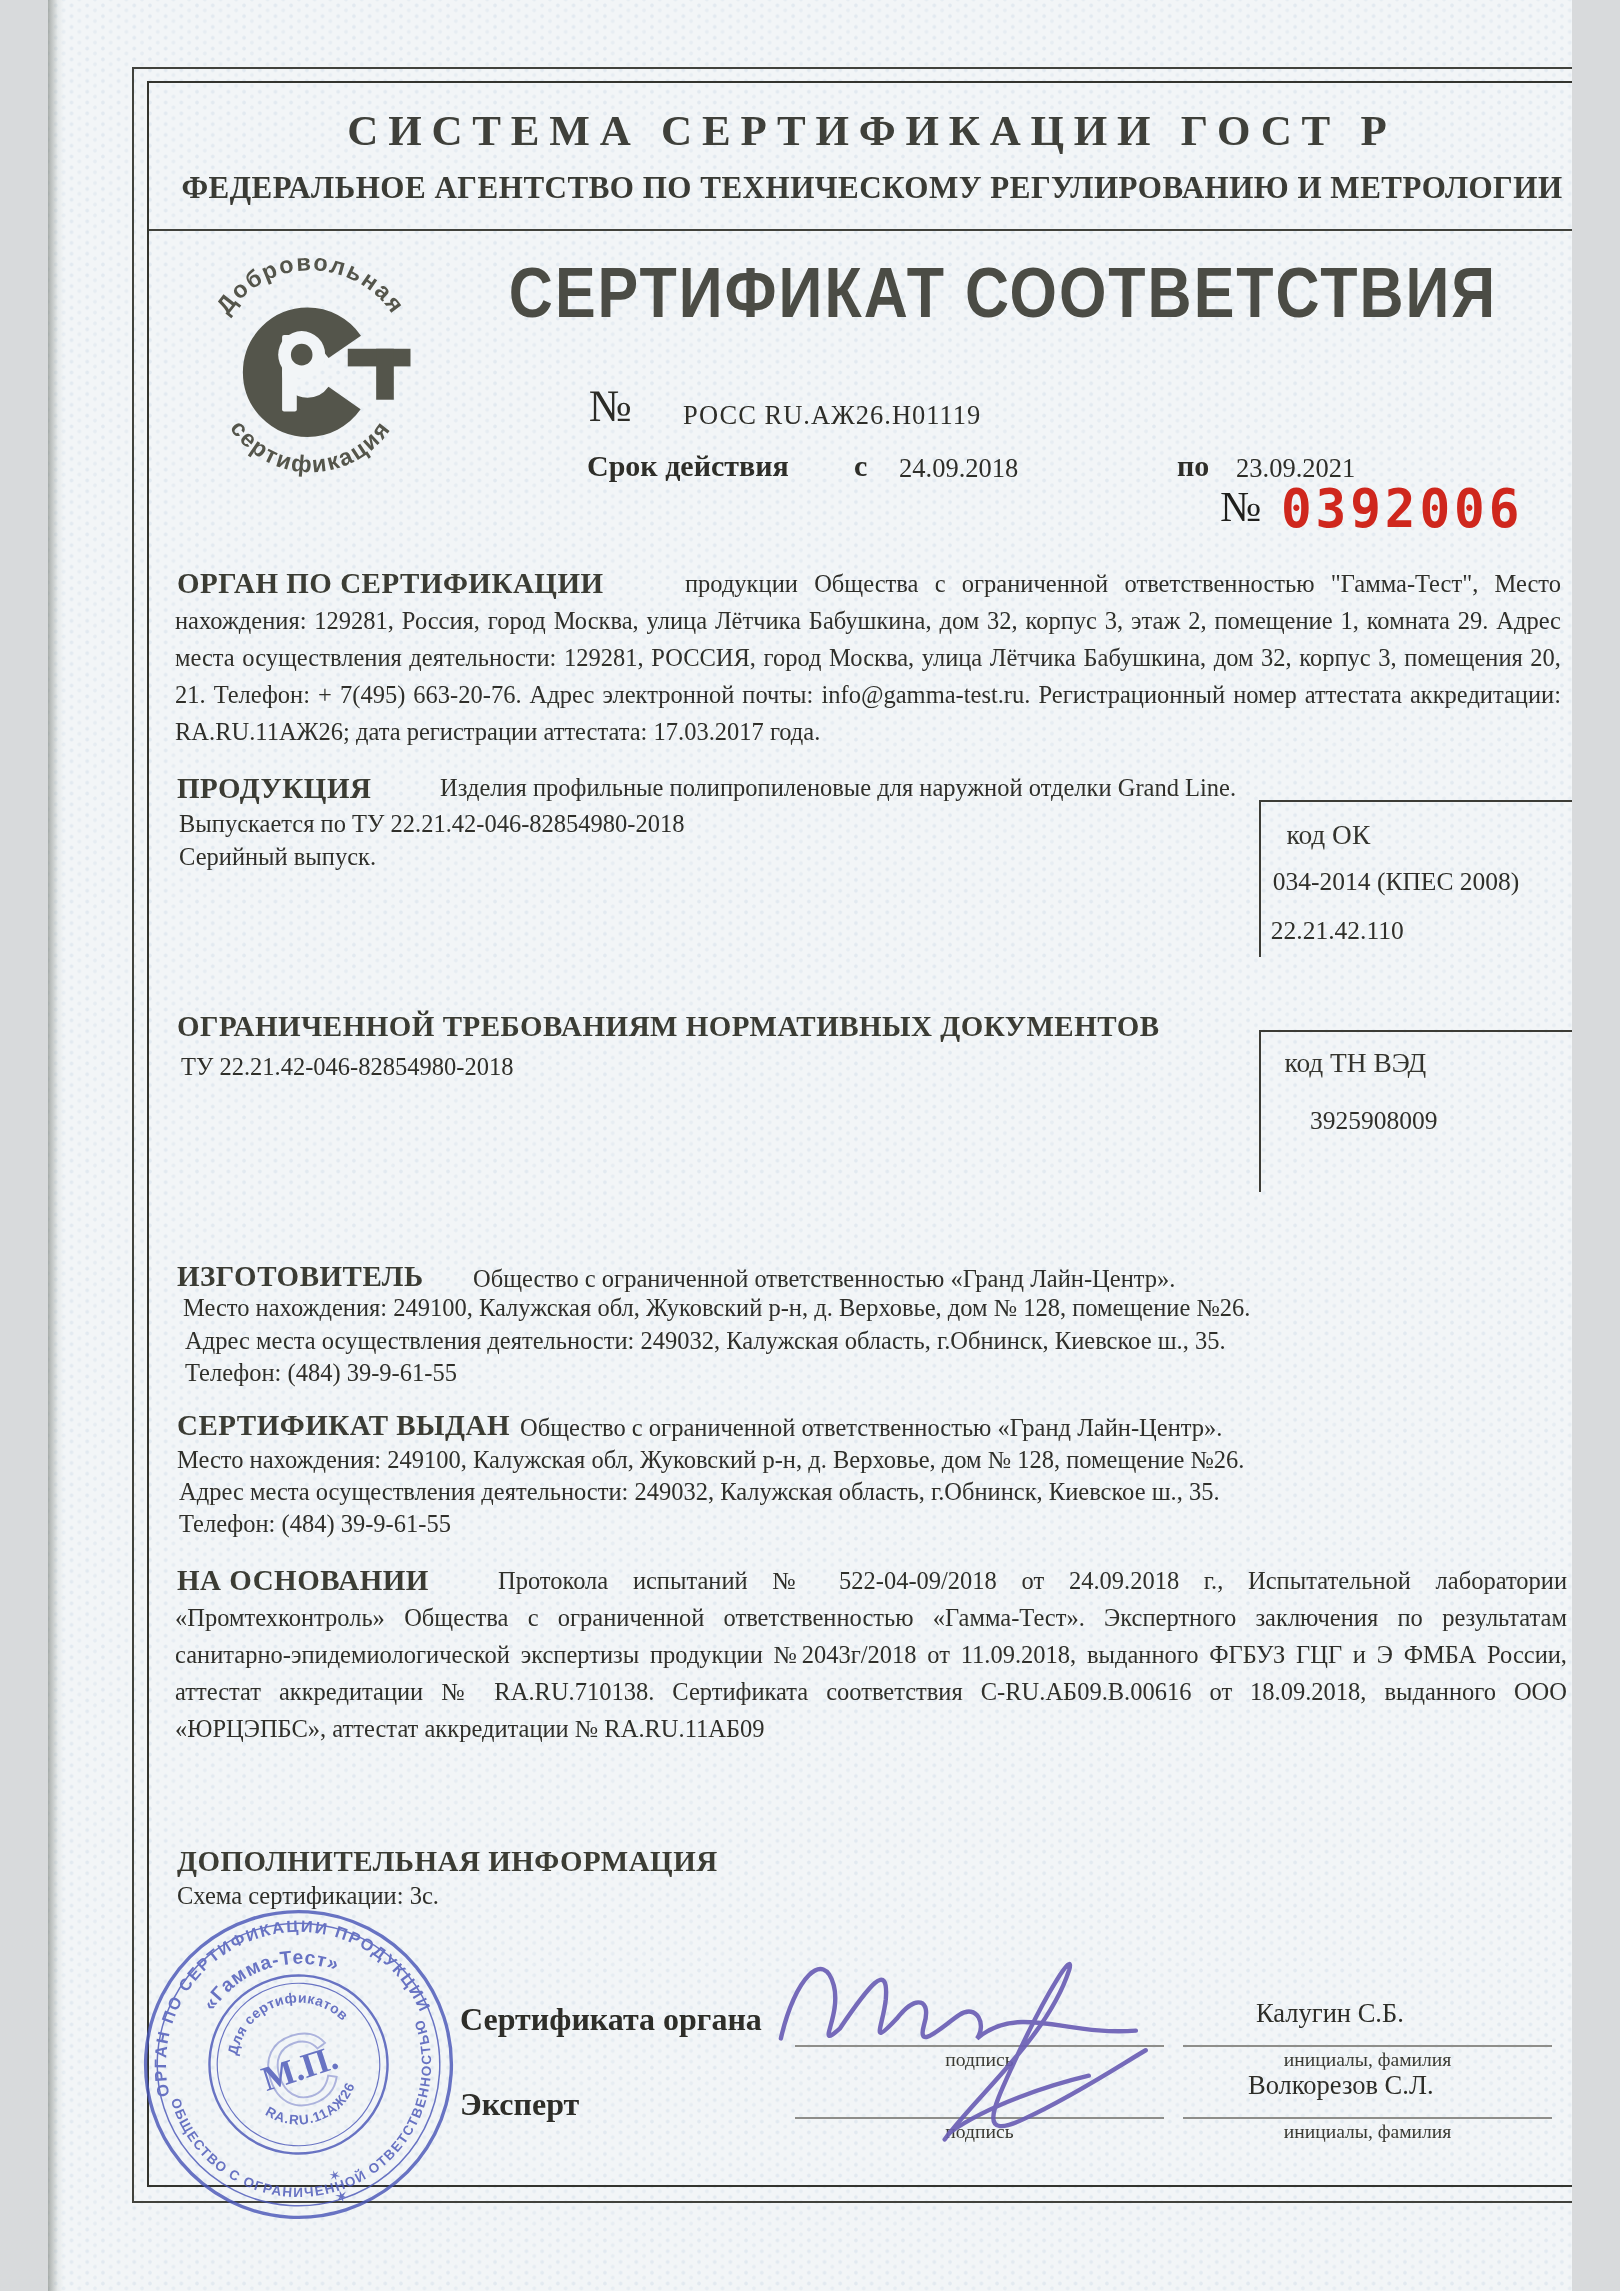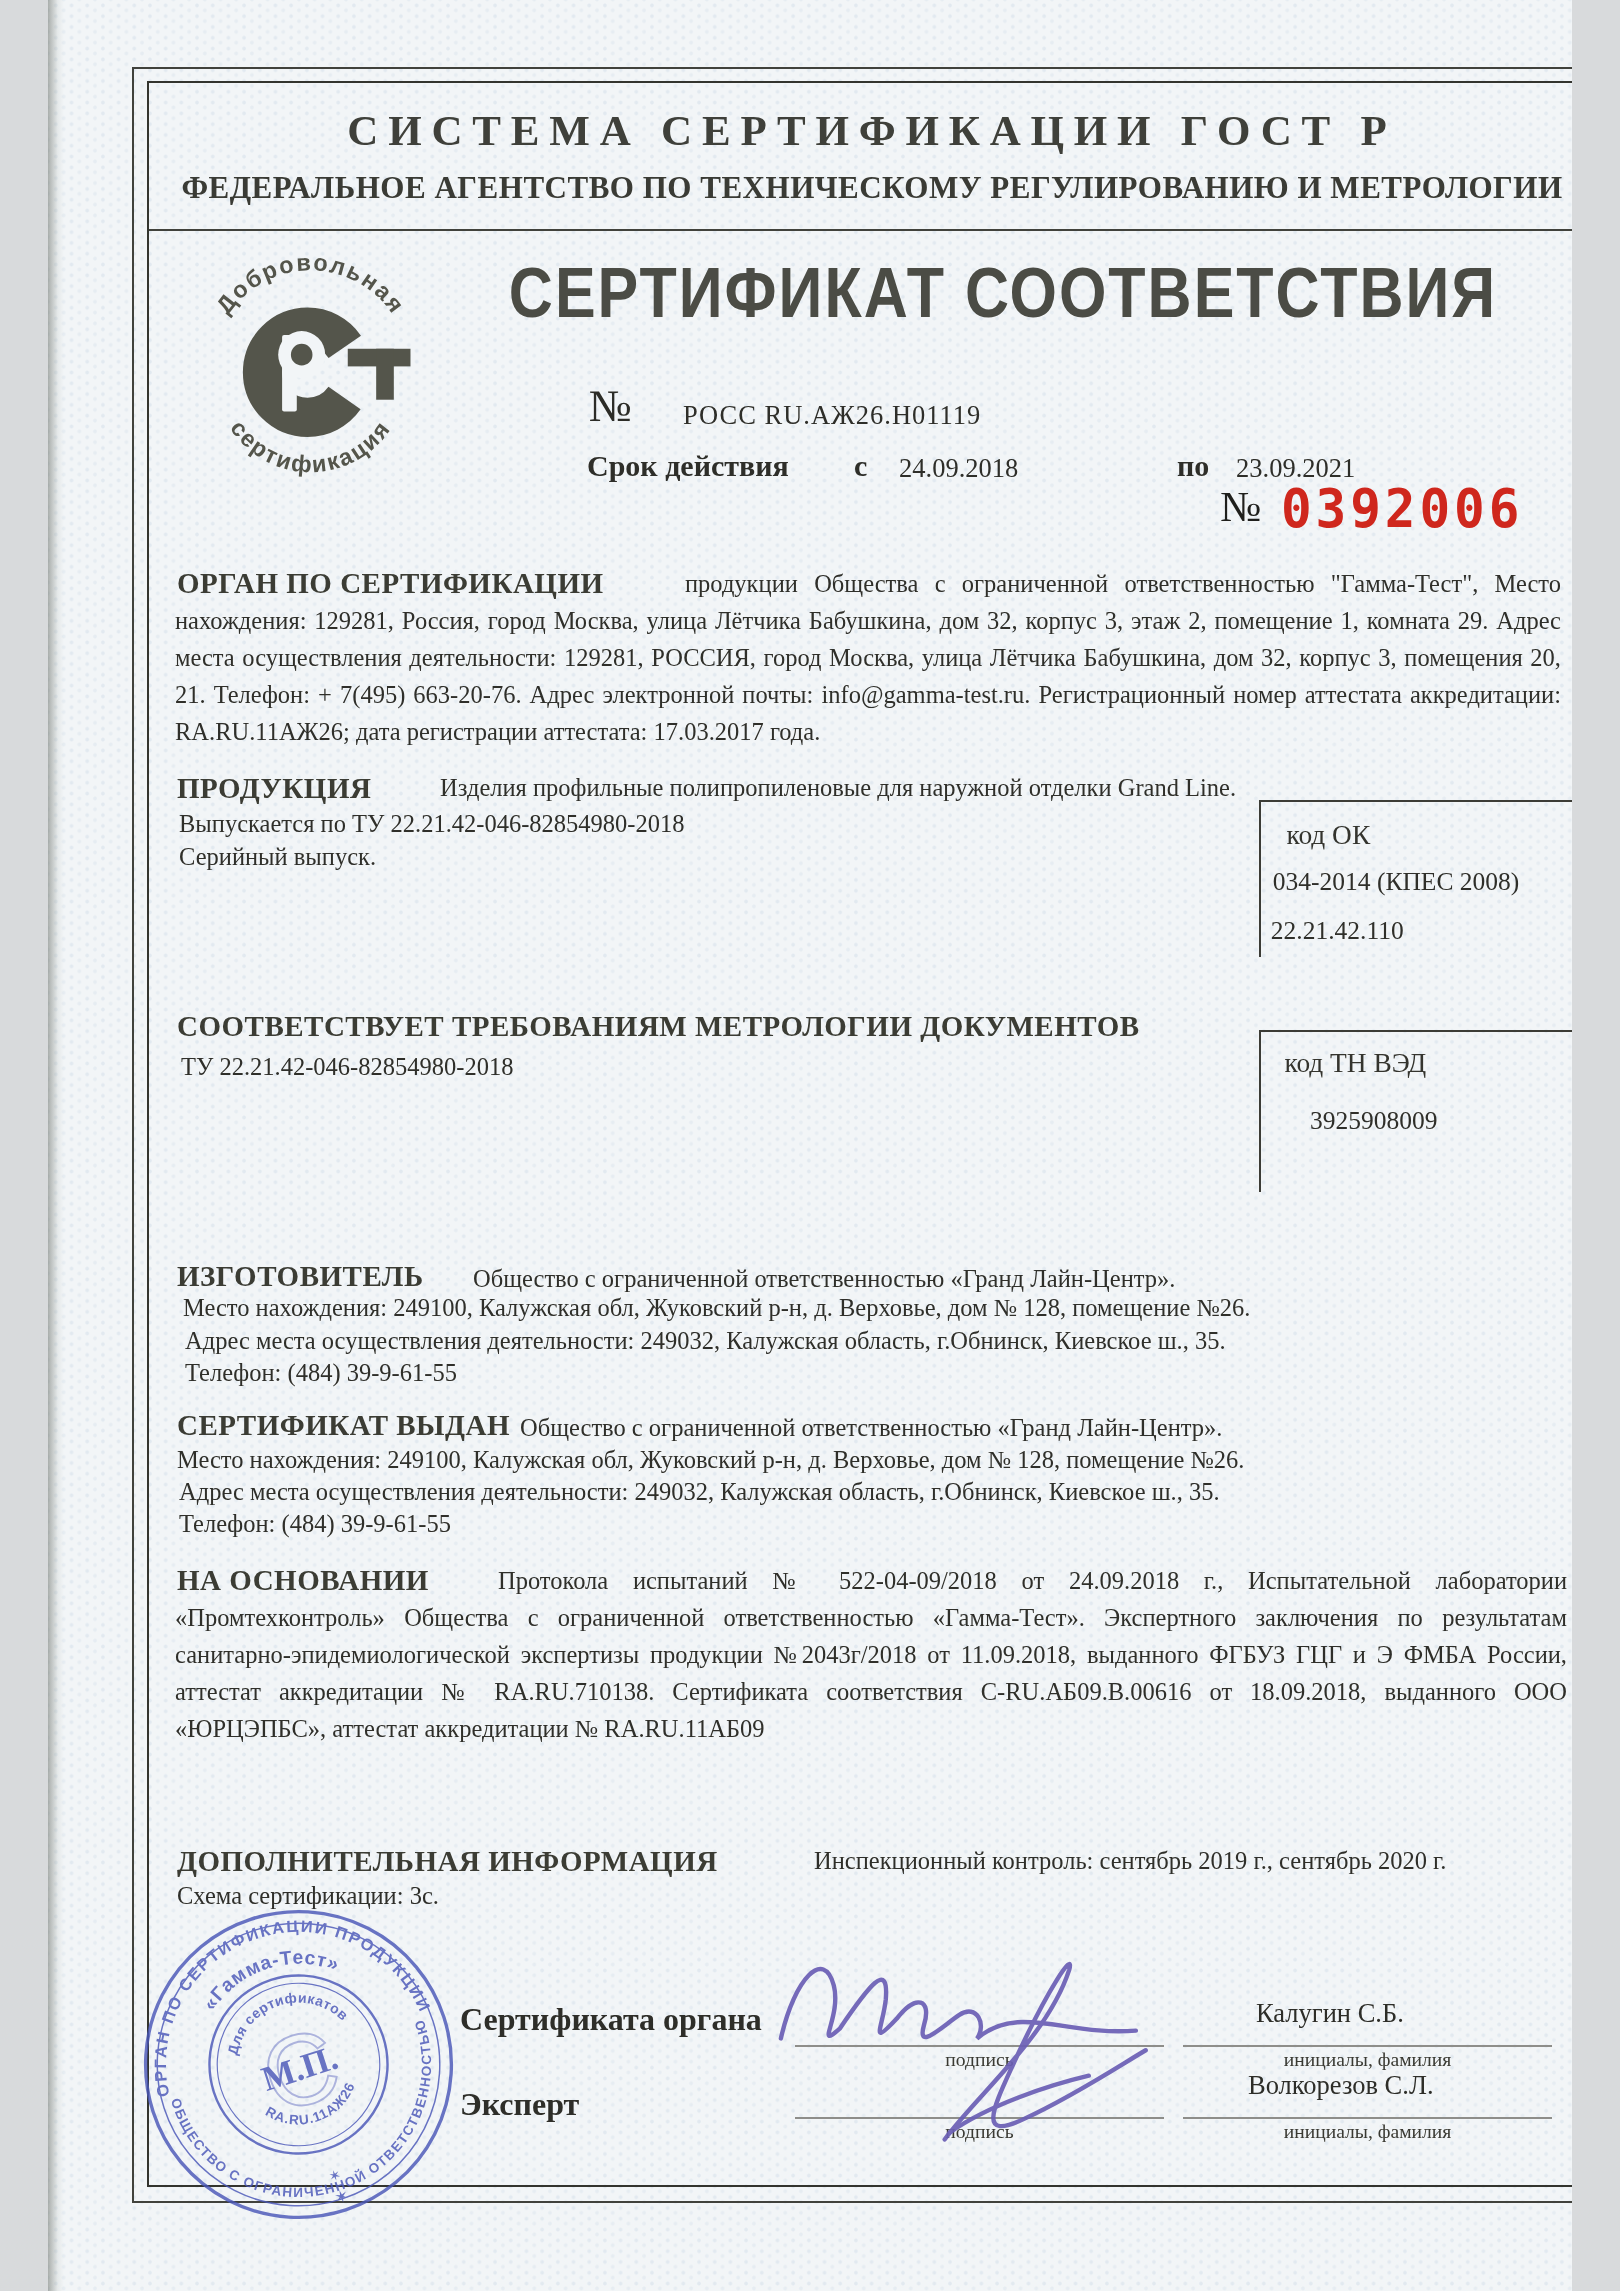--- a/index.html
+++ b/index.html
@@ -109,21 +109,21 @@
   <div class="abs body-text" style="left:392px;top:774px">Изделия профильные полипропиленовые для наружной отделки Grand Line.</div>
   <div class="abs body-text" style="left:131px;top:810px">Выпускается по ТУ 22.21.42-046-82854980-2018</div>
   <div class="abs body-text" style="left:131px;top:843px">Серийный выпуск.</div>
 
   <div class="abs code-box" style="left:1211px;top:800px;width:312px;height:155px">
     <div class="abs" style="left:25.5px;top:17.6px;font-size:27.4px;color:#34342e">код ОК</div>
     <div class="abs body-text" style="left:11.8px;top:65px;font-size:25.5px">034-2014 (КПЕС 2008)</div>
     <div class="abs body-text" style="left:9.8px;top:114px;font-size:25.5px">22.21.42.110</div>
   </div>
 
-  <div class="abs sec-head" style="left:129px;top:1010px">СООТВЕТСТВУЕТ ТРЕБОВАНИЯМ МЕТРОЛОГИИ ДОКУМЕНТОВ</div>
+  <div class="abs sec-head" style="left:129px;top:1010px">ОГРАНИЧЕННОЙ ТРЕБОВАНИЯМ НОРМАТИВНЫХ ДОКУМЕНТОВ</div>
   <div class="abs body-text" style="left:133px;top:1053px">ТУ 22.21.42-046-82854980-2018</div>
 
   <div class="abs code-box" style="left:1211px;top:1030px;width:312px;height:160px">
     <div class="abs" style="left:23.5px;top:15.7px;font-size:27.4px;color:#34342e">код ТН ВЭД</div>
     <div class="abs body-text" style="left:49px;top:74px;font-size:25.5px">3925908009</div>
   </div>
 
   <div class="abs sec-head" style="left:129px;top:1260px">ИЗГОТОВИТЕЛЬ</div>
   <div class="abs body-text" style="left:425px;top:1265px">Общество с ограниченной ответственностью «Гранд Лайн-Центр».</div>
   <div class="abs body-text" style="left:135px;top:1294px">Место нахождения: 249100, Калужская обл, Жуковский р-н, д. Верховье, дом № 128, помещение №26.</div>
@@ -133,21 +133,20 @@
   <div class="abs sec-head" style="left:129px;top:1409px">СЕРТИФИКАТ ВЫДАН</div>
   <div class="abs body-text" style="left:472px;top:1414px">Общество с ограниченной ответственностью «Гранд Лайн-Центр».</div>
   <div class="abs body-text" style="left:129px;top:1446px">Место нахождения: 249100, Калужская обл, Жуковский р-н, д. Верховье, дом № 128, помещение №26.</div>
   <div class="abs body-text" style="left:131px;top:1478px">Адрес места осуществления деятельности: 249032, Калужская область, г.Обнинск, Киевское ш., 35.</div>
   <div class="abs body-text" style="left:131px;top:1510px">Телефон: (484) 39-9-61-55</div>
 
   <div class="abs sec-head" style="left:129px;top:1564px">НА ОСНОВАНИИ</div>
   <div class="abs body-text basis-par">Протокола испытаний № 522-04-09/2018 от 24.09.2018 г., Испытательной лаборатории «Промтехконтроль» Общества с ограниченной ответственностью «Гамма-Тест». Экспертного заключения по результатам санитарно-эпидемиологической экспертизы продукции №2043г/2018 от 11.09.2018, выданного ФГБУЗ ГЦГ и Э ФМБА России, аттестат аккредитации № RA.RU.710138. Сертификата соответствия C-RU.АБ09.В.00616 от 18.09.2018, выданного ООО «ЮРЦЭПБС», аттестат аккредитации № RA.RU.11АБ09</div>
 
   <div class="abs sec-head" style="left:129px;top:1845px">ДОПОЛНИТЕЛЬНАЯ ИНФОРМАЦИЯ</div>
-  <div class="abs body-text" style="left:766px;top:1847px">Инспекционный контроль: сентябрь 2019 г., сентябрь 2020 г.</div>
   <div class="abs body-text" style="left:129px;top:1882px">Схема сертификации: 3с.</div>
 
   <svg class="abs" style="left:86px;top:1900px" width="329" height="329" viewBox="0 0 340 340">
     <defs>
       <path id="st-out-top" d="M 33 170 A 137 137 0 0 1 307 170"></path>
       <path id="st-out-bot" d="M 33 170 A 137 137 0 0 0 307 170"></path>
       <path id="st-mid-top" d="M 66 170 A 104 104 0 0 1 274 170"></path>
       <path id="st-in-top" d="M 106 170 A 64 64 0 0 1 234 170"></path>
       <path id="st-in-bot" d="M 108 170 A 62 62 0 0 0 232 170"></path>
     </defs>

